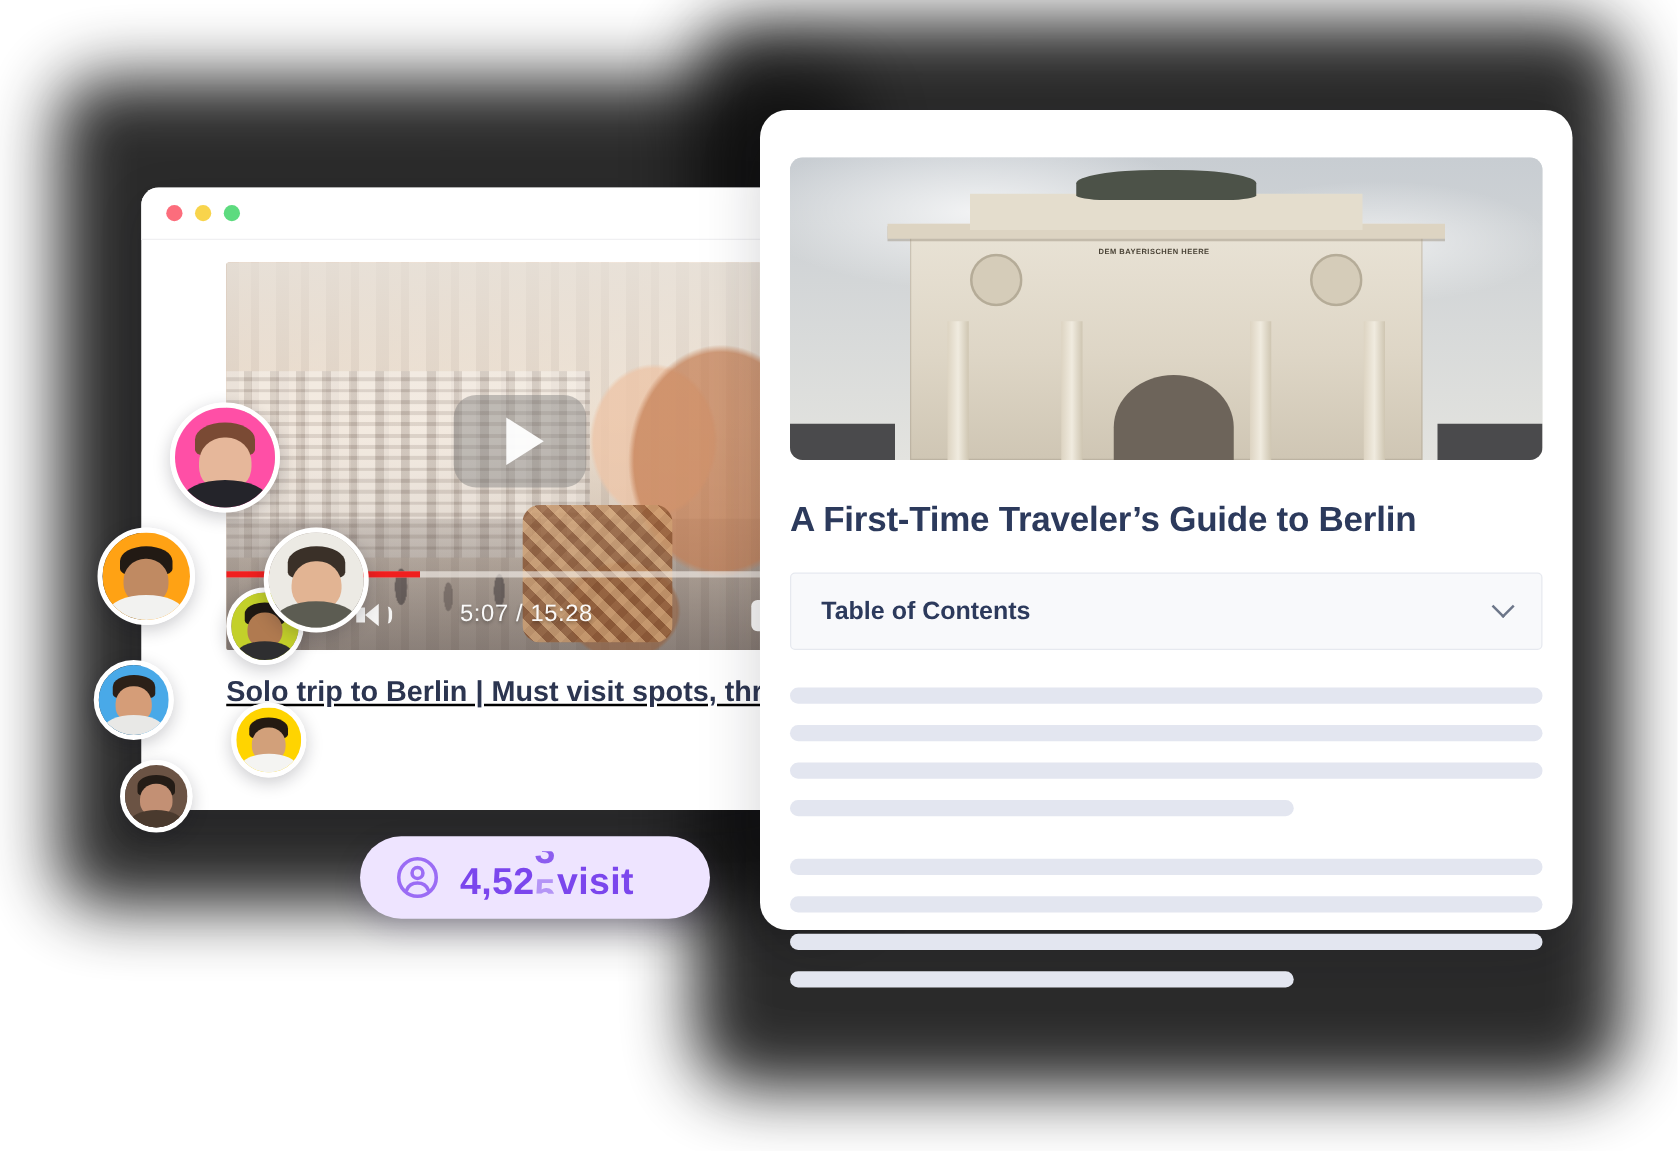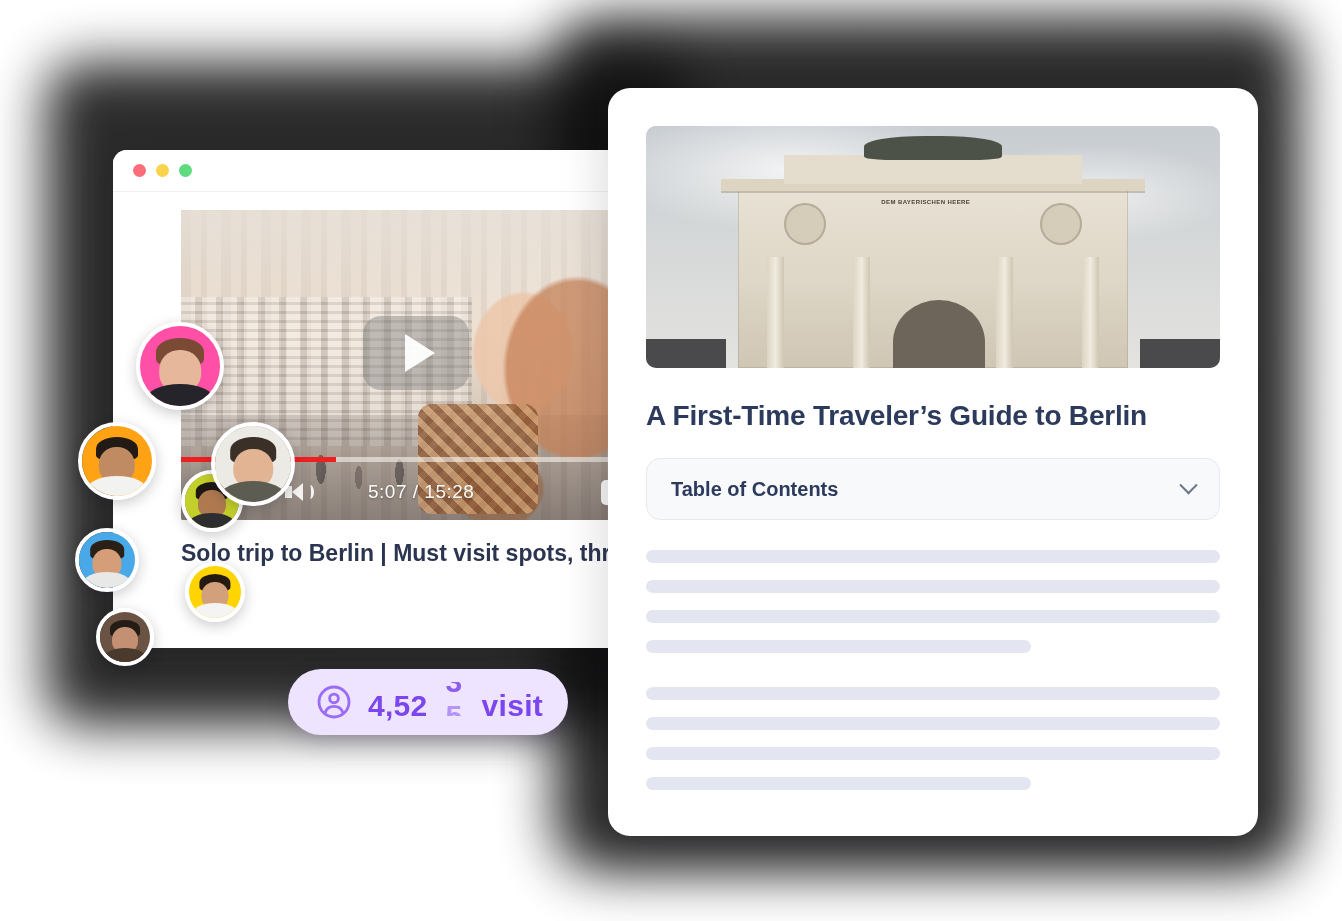--- a/index.html
+++ b/index.html
@@ -48,20 +48,21 @@
   }
 
   #video-window {
     position: absolute;
     left: 113px; top: 150px;
     width: 512px; height: 498px;
     background: #ffffff;
     border-radius: 14px 14px 14px 14px;
     overflow: hidden;
     box-shadow: 0 10px 34px rgba(20,20,30,.16);
+    text-decoration: underline;
   }
 
   .titlebar {
     height: 42px;
     background: #ffffff;
     border-bottom: 1px solid #f0f0f2;
     display: flex;
     align-items: center;
     padding-left: 20px;
     gap: 10px;
@@ -282,21 +283,21 @@
     padding-left: 28px; gap: 16px;
     box-shadow: 0 8px 22px rgba(40,20,80,.18);
     z-index: 20;
   }
   #views-badge .viewer-icon { width: 36px; height: 36px; flex: none; }
   #views-badge .label {
     font-size: 30px; font-weight: 700;
     color: #7b46ed;
     letter-spacing: .3px;
     white-space: nowrap;
-    display: flex; align-items: baseline; gap: 18px;
+    display: flex; align-items: baseline; gap: 0;
   }
   .roll-digit {
     display: inline-block;
     position: relative;
     width: 18px; height: 34px;
     overflow: hidden;
     vertical-align: baseline;
   }
   .roll-digit span {
     position: absolute; left: 0;
@@ -307,24 +308,24 @@
   .roll-digit span.down { top: 17px;  opacity: .5; }
 
   
   #article-shadow {
     left: 556px; top: 18px; width: 742px; height: 852px;
     border-radius: 48px;
   }
   #article-card {
     position: absolute;
     left: 608px; top: 88px;
-    width: 650px; height: 748px;
+    width: 650px; height: 656px;
     background: #ffffff;
     border-radius: 22px;
-    padding: 38px 38px;
+    padding: 38px 24px;
     box-shadow: 0 18px 50px rgba(15,15,30,.18);
     z-index: 10;
   }
 
   .hero {
     position: relative;
     width: 100%; height: 242px;
     border-radius: 10px;
     overflow: hidden;
     background: linear-gradient(to bottom, #cdd2d6 0%, #dfe2e2 42%, #e8e6e0 100%);
@@ -399,21 +400,21 @@
     font-size: 28px;
     font-weight: 700;
     color: #2c3a5c;
     letter-spacing: -.2px;
   }
 
   .toc {
     margin-top: 26px;
     height: 62px;
     border: 1px solid #e6e9ef;
-    border-radius: 14px;
+    border-radius: 4px;
     background: #f8f9fb;
     display: flex; align-items: center;
     padding: 0 24px;
     cursor: pointer;
   }
   .toc-label {
     font-size: 20px; font-weight: 700; color: #2c3a5c;
   }
   .chev {
     margin-left: auto;

